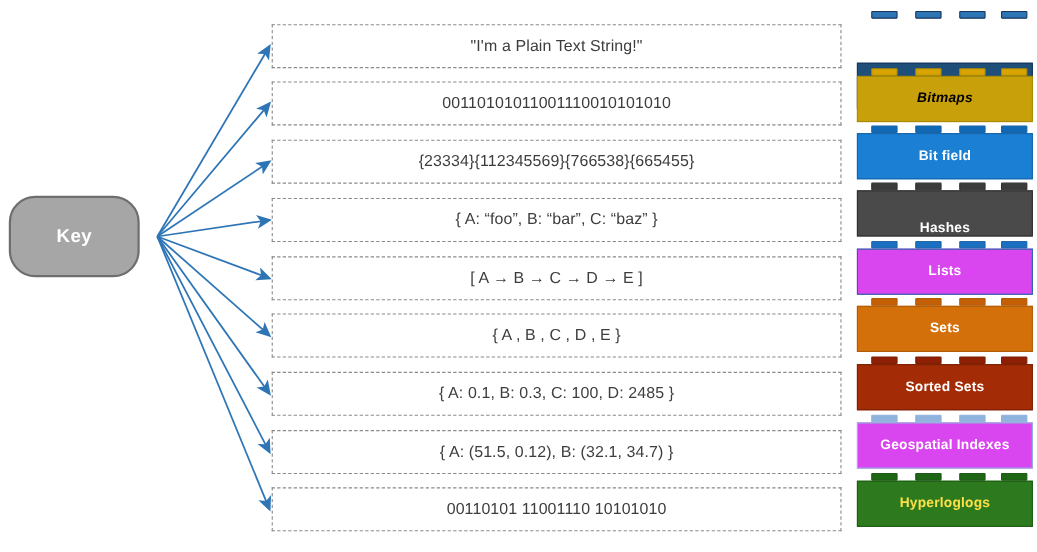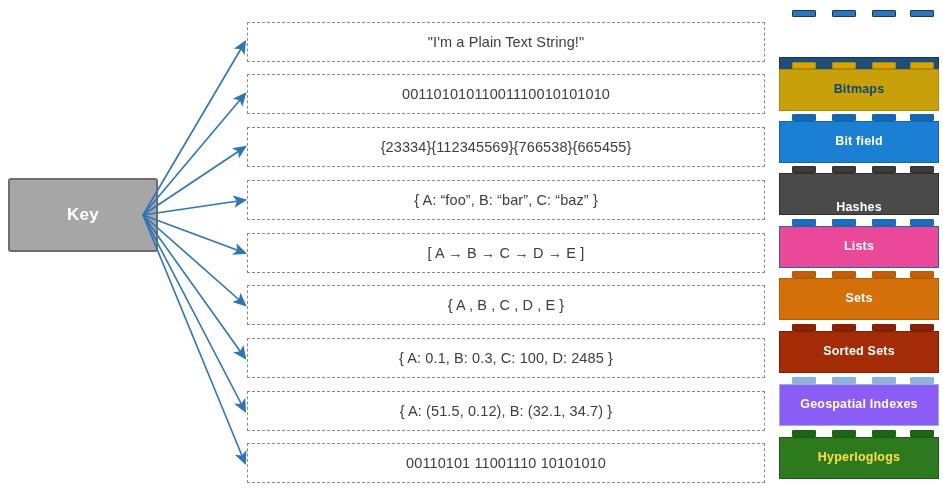--- a/index.html
+++ b/index.html
@@ -17,25 +17,25 @@
     height: 502px;
     background: #ffffff;
     overflow: hidden;
   }
 
   
   #key-box {
     position: absolute;
     left: 8px;
     top: 178px;
-    width: 150px;
+    width: 119px;
     height: 74px;
     background: #a6a6a6;
     border: 2px solid #6e6e6e;
-    border-radius: 3px;
+    border-radius: 24px;
     box-sizing: border-box;
     display: flex;
     align-items: center;
     justify-content: center;
   }
   #key-box .key-label {
     color: #ffffff;
     font-size: 17px;
     font-weight: bold;
     letter-spacing: .3px;
@@ -180,21 +180,21 @@
   </div>
 
   <div class="lego" style="top:62px">
     <div class="studs">
       <span class="stud s0" style="background: rgb(217, 164, 0); border: 1px solid rgb(168, 138, 8);"></span>
       <span class="stud s1" style="background: rgb(217, 164, 0); border: 1px solid rgb(168, 138, 8);"></span>
       <span class="stud s2" style="background: rgb(217, 164, 0); border: 1px solid rgb(168, 138, 8);"></span>
       <span class="stud s3" style="background: rgb(217, 164, 0); border: 1px solid rgb(168, 138, 8);"></span>
     </div>
     <div class="body" style="background: rgb(200, 160, 10); border: 1px solid rgb(168, 138, 8);">
-      <span class="lego-label" style="color: #0c4a6e;">Bitmaps</span>
+      <span class="lego-label" style="color: #000000; font-style: italic;">Bitmaps</span>
     </div>
   </div>
 
   <div class="lego" style="top:114px">
     <div class="studs">
       <span class="stud s0" style="background: rgb(17, 104, 181); border: 1px solid rgb(21, 101, 168);"></span>
       <span class="stud s1" style="background: rgb(17, 104, 181); border: 1px solid rgb(21, 101, 168);"></span>
       <span class="stud s2" style="background: rgb(17, 104, 181); border: 1px solid rgb(21, 101, 168);"></span>
       <span class="stud s3" style="background: rgb(17, 104, 181); border: 1px solid rgb(21, 101, 168);"></span>
     </div>
@@ -215,21 +215,21 @@
     </div>
   </div>
 
   <div class="lego" style="top:219px">
     <div class="studs">
       <span class="stud s0" style="background: rgb(26, 111, 192); border: 1px solid rgb(33, 102, 168);"></span>
       <span class="stud s1" style="background: rgb(26, 111, 192); border: 1px solid rgb(33, 102, 168);"></span>
       <span class="stud s2" style="background: rgb(26, 111, 192); border: 1px solid rgb(33, 102, 168);"></span>
       <span class="stud s3" style="background: rgb(26, 111, 192); border: 1px solid rgb(33, 102, 168);"></span>
     </div>
-    <div class="body" style="background: #ec4899; border: 1px solid rgb(33, 102, 168);">
+    <div class="body" style="background: #d946ef; border: 1px solid rgb(33, 102, 168);">
       <span class="lego-label" style="color: rgb(255, 255, 255);">Lists</span>
     </div>
   </div>
 
   <div class="lego" style="top:324px">
     <div class="studs">
       <span class="stud s0" style="background: rgb(142, 31, 4); border: 1px solid rgb(125, 33, 5);"></span>
       <span class="stud s1" style="background: rgb(142, 31, 4); border: 1px solid rgb(125, 33, 5);"></span>
       <span class="stud s2" style="background: rgb(142, 31, 4); border: 1px solid rgb(125, 33, 5);"></span>
       <span class="stud s3" style="background: rgb(142, 31, 4); border: 1px solid rgb(125, 33, 5);"></span>
@@ -251,21 +251,21 @@
     </div>
   </div>
 
   <div class="lego" style="top:377px">
     <div class="studs">
       <span class="stud s0" style="background: rgb(143, 179, 221); border: 1px solid rgb(143, 179, 221);"></span>
       <span class="stud s1" style="background: rgb(143, 179, 221); border: 1px solid rgb(143, 179, 221);"></span>
       <span class="stud s2" style="background: rgb(143, 179, 221); border: 1px solid rgb(143, 179, 221);"></span>
       <span class="stud s3" style="background: rgb(143, 179, 221); border: 1px solid rgb(143, 179, 221);"></span>
     </div>
-    <div class="body" style="background: #8b5cf6; border: 1px solid rgb(143, 179, 221);">
+    <div class="body" style="background: #d946ef; border: 1px solid rgb(143, 179, 221);">
       <span class="lego-label" style="color: rgb(255, 255, 255);">Geospatial Indexes</span>
     </div>
   </div>
 
   <div class="lego" style="top:430px">
     <div class="studs">
       <span class="stud s0" style="background: rgb(31, 102, 20); border: 1px solid rgb(29, 92, 20);"></span>
       <span class="stud s1" style="background: rgb(31, 102, 20); border: 1px solid rgb(29, 92, 20);"></span>
       <span class="stud s2" style="background: rgb(31, 102, 20); border: 1px solid rgb(29, 92, 20);"></span>
       <span class="stud s3" style="background: rgb(31, 102, 20); border: 1px solid rgb(29, 92, 20);"></span>

